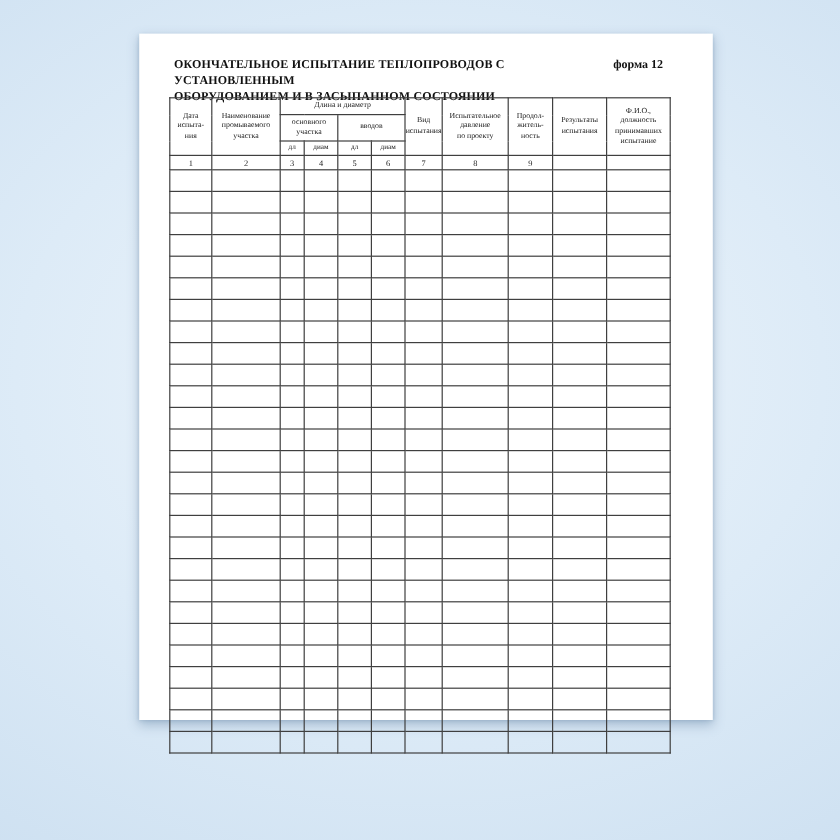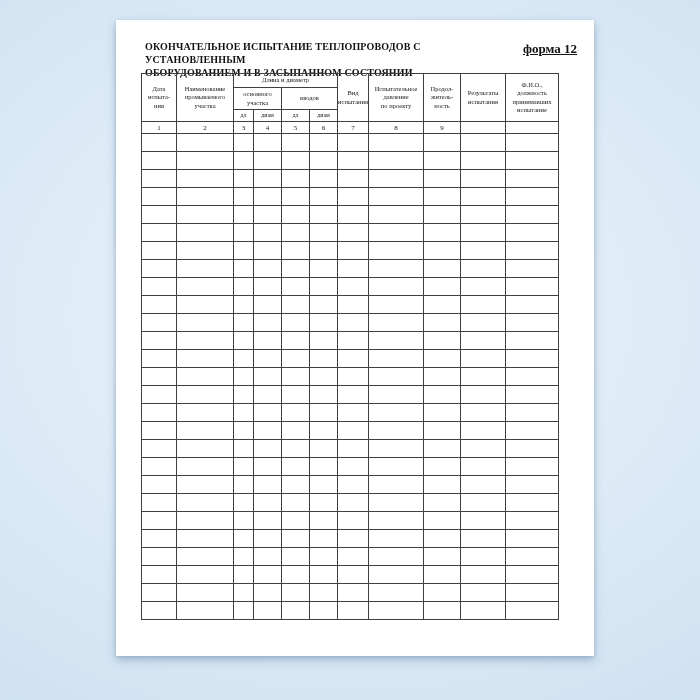--- a/index.html
+++ b/index.html
@@ -11,23 +11,23 @@
     font-family: "Liberation Serif", "DejaVu Serif", serif;
   }
   body {
     position: relative;
     background: radial-gradient(ellipse 120% 95% at 50% 45%,
                 #eef5fb 0%, #ddebf7 40%, #cde0f1 75%, #c3d8ec 100%);
   }
   .paper {
     position: absolute;
     left: 116px;
-    top: 20px;
+    top: 28px;
     width: 478px;
-    height: 636px;
+    height: 572px;
     background: #ffffff;
     box-shadow: 0 4px 9px rgba(100, 130, 165, 0.45), 0 1px 3px rgba(110, 140, 170, 0.35);
   }
   .title-row {
     position: absolute;
     left: 29px;
     top: 20px;
     width: 432px;
     display: flex;
     align-items: flex-start;
@@ -36,27 +36,26 @@
     margin: 0;
     width: 366px;
     font-size: 10px;
     font-weight: bold;
     color: #111111;
     line-height: 1.32;
     letter-spacing: 0.15px;
     white-space: pre-line;
   }
   .form-label {
-    margin-left: 15px;
-    font-size: 13px;
+    margin-left: 0;
+    font-size: 10px;
     font-weight: bold;
     color: #111111;
     white-space: nowrap;
     line-height: 1.32;
-    text-decoration: underline;
   }
   table.form-table {
     position: absolute;
     left: 25px;
     top: 53px;
     width: 417px;
     border-collapse: collapse;
     table-layout: fixed;
   }
   table.form-table th,

